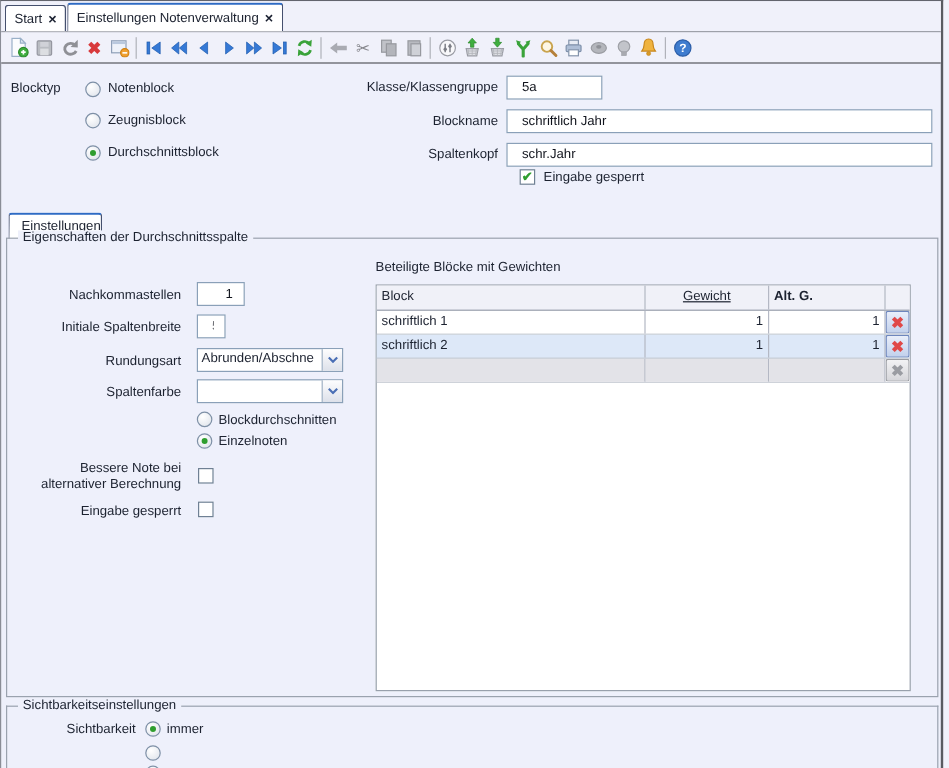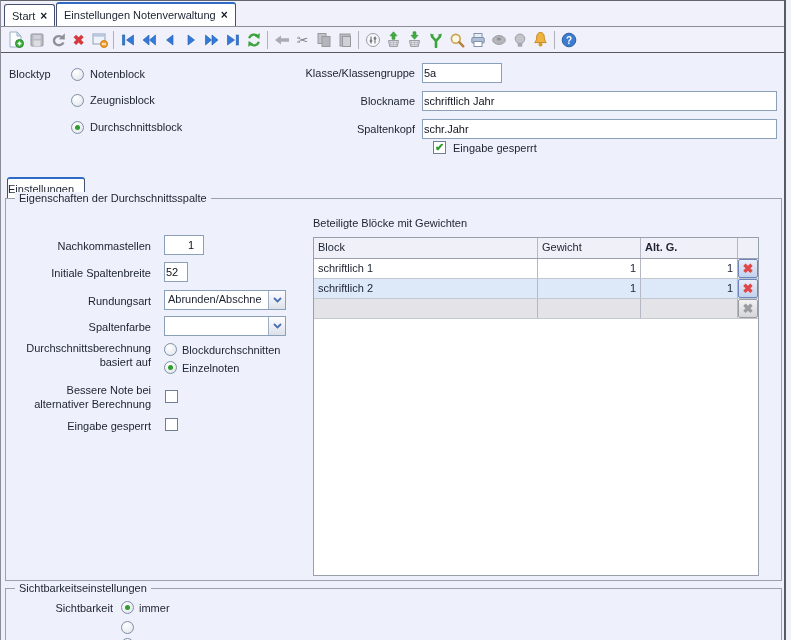--- a/index.html
+++ b/index.html
@@ -21,38 +21,38 @@
   
   .toolbar{position:absolute;left:0;top:26px;width:100%;height:26px;background:#f0f1fa;
            border-bottom:1px solid #55575d;display:flex;align-items:center;padding-left:4px;}
   .tb{width:21px;height:20px;display:flex;align-items:center;justify-content:center;}
   .sep{width:1px;height:18px;background:#b0b2ba;margin:0 3px;}
   .glyph{font-size:14px;line-height:14px;}
   
   .lbl{position:absolute;white-space:nowrap;}
   .rlbl{position:absolute;text-align:right;white-space:nowrap;}
   .input{position:absolute;height:20px;border:1px solid #8aa0b8;background:#fff;
-         font-family:"Liberation Sans",sans-serif;font-size:11px;color:#10131c;padding:1px 1px;}
+         font-family:"Liberation Sans",sans-serif;font-size:11px;color:#10131c;padding:1px 12px;}
   .num{text-align:right;padding-right:9px;}
   .radio{position:absolute;width:13px;height:13px;border-radius:50%;
          border:1px solid #7e90a6;background:radial-gradient(circle at 35% 30%,#ffffff,#dde2ea);}
   .radio.sel::after{content:"";position:absolute;left:3px;top:3px;width:5px;height:5px;
          border-radius:50%;background:#2f9e2f;}
   .check{position:absolute;width:13px;height:13px;border:1px solid #6f8094;background:#fff;
          display:flex;align-items:center;justify-content:center;}
   .check.checked::before{content:"✔";color:#2f9e2f;font-size:11px;font-weight:bold;}
   .grp{position:absolute;border:1px solid #9aa2ae;}
   .grp-title{position:absolute;background:#eef0fb;padding:0 4px;white-space:nowrap;}
   .combo{position:absolute;height:20px;border:1px solid #8aa0b8;background:#fff;display:flex;}
   .combo .val{flex:1;overflow:hidden;white-space:nowrap;padding:2px 0 0 3px;}
   .combo .btn{width:17px;border-left:1px solid #9fb0c4;
               background:linear-gradient(#fdfdfe,#dde1ea);display:flex;align-items:center;justify-content:center;}
   .subtab{position:absolute;left:6px;top:176px;width:78px;height:22px;background:#fff;
           border:1px solid #45506e;border-bottom:none;border-top:2px solid #2e6bc4;
-          border-radius:3px 3px 0 0;display:flex;align-items:center;justify-content:flex-start;}
+          border-radius:3px 3px 0 0;display:flex;align-items:center;justify-content:flex-end;}
   
   .tblwrap{position:absolute;left:312px;top:236px;width:446px;height:339px;
            border:1px solid #98a0ac;background:#fff;}
   .trow{display:flex;height:20px;border-bottom:1px solid #c3c7d0;}
   .thead{height:21px;background:#f0f1f8;border-bottom:1px solid #9aa0ac;}
   .tcell{padding:3px 4px 0 4px;overflow:hidden;white-space:nowrap;border-right:1px solid #b4b8c4;}
   .c-block{width:224px;}
   .c-gew{width:103px;text-align:right;}
   .c-alt{width:97px;text-align:right;}
   .c-btn{width:20px;border-right:none;padding:0;display:flex;align-items:center;justify-content:center;}
@@ -286,43 +286,39 @@
   <div class="rlbl" style="left:10px;top:320px;width:140px;">Spaltenfarbe</div>
   <div class="combo" style="left:163px;top:315px;width:122px;">
     <span class="val"></span>
     <span class="btn">
           <svg width="9" height="6" viewBox="0 0 9 6">
             <path d="M1 1 L4.5 4.5 L8 1" stroke="#4a6fb5" stroke-width="1.8" fill="none"></path>
           </svg>
         </span>
   </div>
 
-  <div class="rlbl" style="left:0px;top:340px;width:150px;line-height:14px;">
-    <span>Durchschnittsberechnung</span><br>
-    <span>basiert auf</span>
-  </div>
   <span class="radio" style="left:163px;top:342px;"></span>
   <div class="lbl" style="left:181px;top:343px;">Blockdurchschnitten</div>
   <span class="radio sel" style="left:163px;top:360px;"></span>
   <div class="lbl" style="left:181px;top:361px;">Einzelnoten</div>
 
   <div class="rlbl" style="left:0px;top:382px;width:150px;line-height:14px;">
     <span>Bessere Note bei</span><br>
     <span>alternativer Berechnung</span>
   </div>
   <span class="check" style="left:164px;top:389px;"></span>
 
   <div class="rlbl" style="left:10px;top:419px;width:140px;">Eingabe gesperrt</div>
   <span class="check" style="left:164px;top:417px;"></span>
 
   <div class="lbl" style="left:312px;top:216px;">Beteiligte Blöcke mit Gewichten</div>
   <div class="tblwrap">
     <div class="trow thead">
       <div class="tcell c-block" style="text-align:left;">Block</div>
-      <div class="tcell c-gew" style="text-align:left;">Gewicht</div>
+      <div class="tcell c-gew" style="text-align:center;text-decoration:underline;">Gewicht</div>
       <div class="tcell c-alt" style="text-align:left;font-weight:bold;">Alt. G.</div>
       <div class="tcell c-btn"></div>
     </div>
     <div class="trow">
       <div class="tcell c-block">schriftlich 1</div>
       <div class="tcell c-gew">1</div>
       <div class="tcell c-alt">1</div>
       <div class="tcell c-btn">
             <span class="delbtn">✖</span>
           </div>

